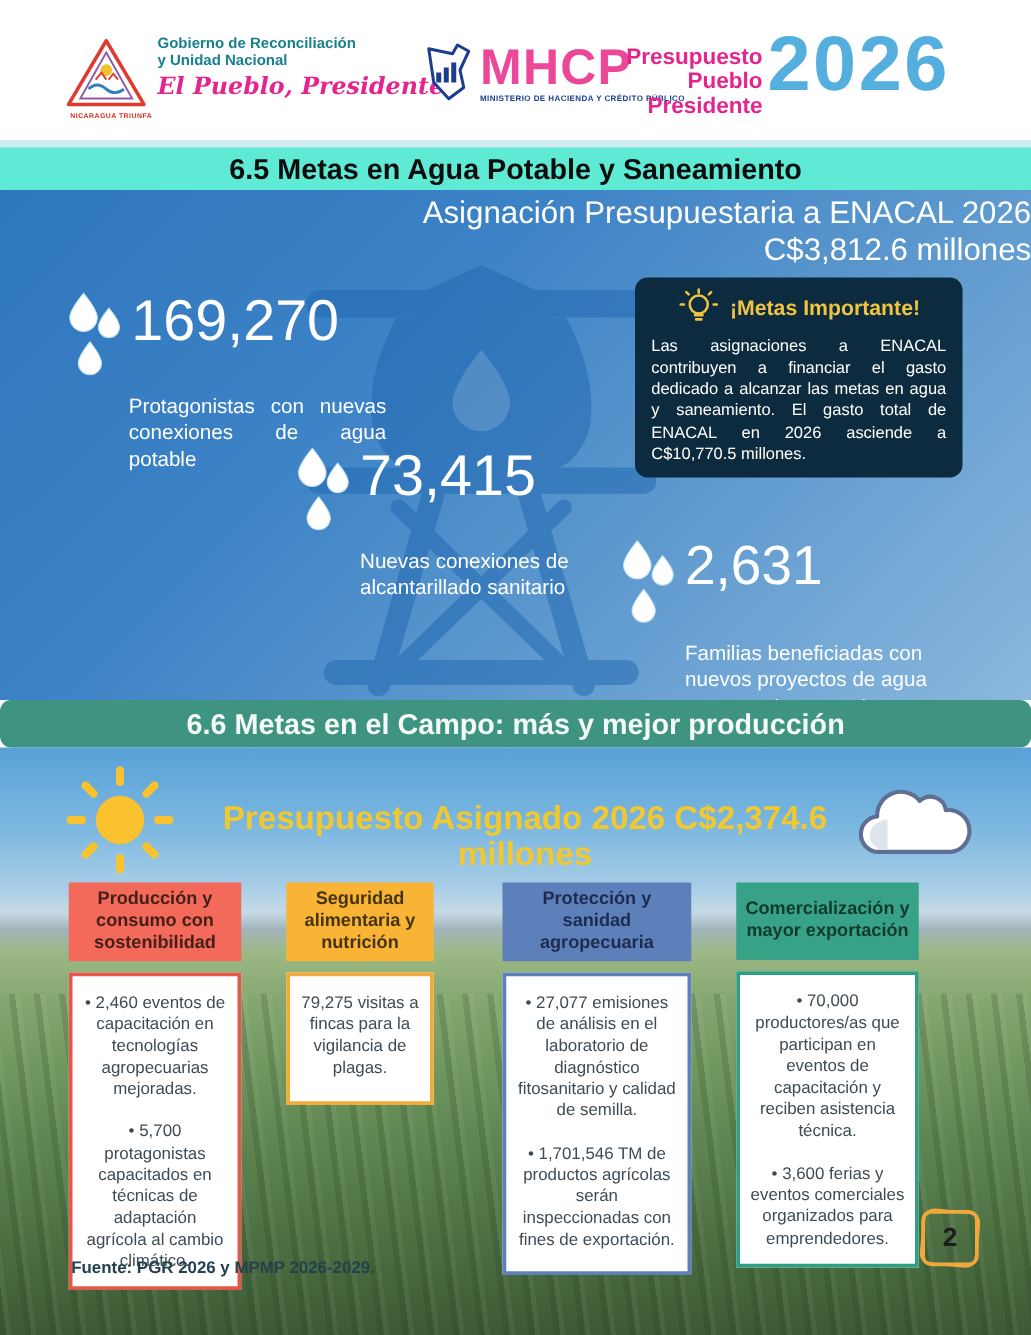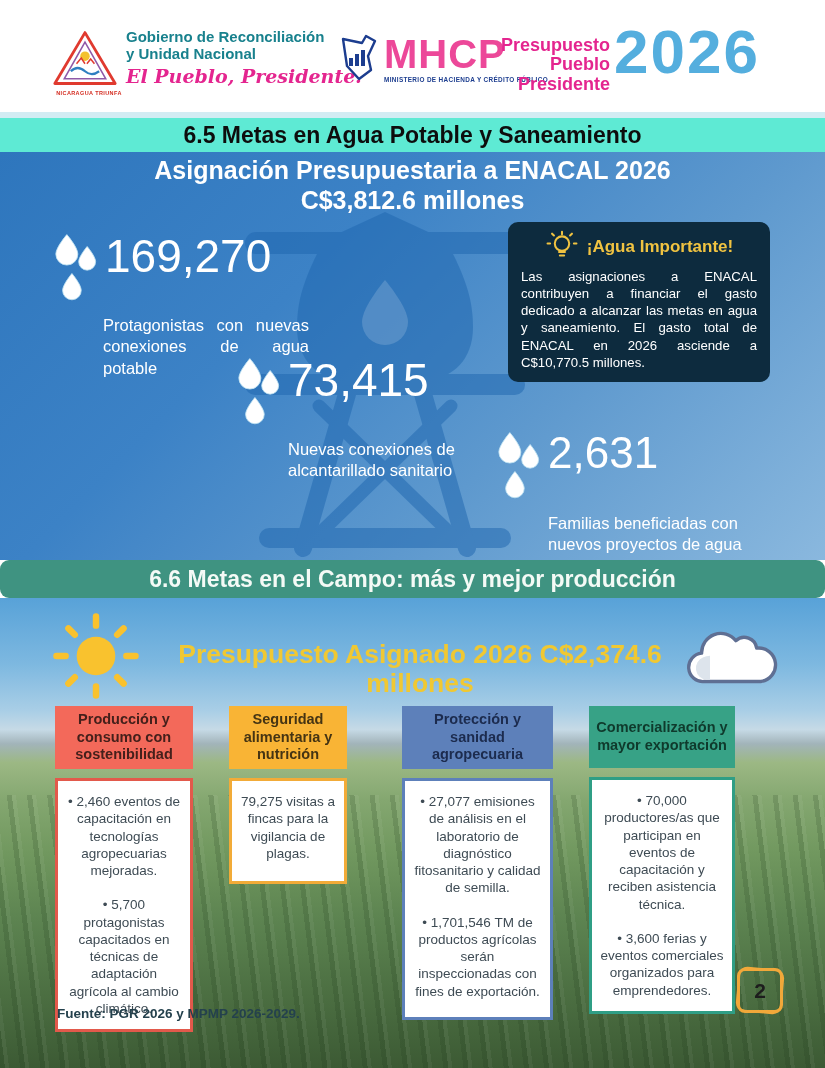--- a/index.html
+++ b/index.html
@@ -5,38 +5,38 @@
   * { margin:0; padding:0; box-sizing:border-box; }
   body { background:#666; font-family:"Liberation Sans", sans-serif; }
   .page { position:relative; width:825px; height:1068px; margin:0 auto; background:#fff; overflow:hidden; }
 
   
   .hdr { position:absolute; top:0; left:0; width:825px; height:112px; background:#fff; }
   .gov { position:absolute; left:52px; top:28px; display:flex; }
   .gov-emblem { width:66px; height:62px; }
   .gov-caption { position:absolute; left:2px; top:62px; width:70px; font-size:5.5px; color:#d42b1f; font-weight:bold; text-align:center; letter-spacing:.4px; }
   .gov-text { margin-left:8px; }
-  .gov-line { font-size:15px; font-weight:bold; color:#18818d; line-height:1.15; }
+  .gov-line { font-size:12px; font-weight:bold; color:#18818d; line-height:1.15; }
   .gov-slogan { margin-top:2px; font-family:"DejaVu Serif", serif; font-style:italic; font-weight:bold; font-size:19px; color:#e4258f; }
   .mhcp { position:absolute; left:338px; top:34px; display:flex; align-items:flex-start; }
   .mhcp-map { width:42px; height:48px; }
   .mhcp-txt { margin-left:4px; }
   .mhcp-acronym { font-size:40px; font-weight:bold; color:#ec4899; line-height:1; letter-spacing:1px; }
   .mhcp-sub { margin-top:2px; font-size:6.4px; font-weight:bold; color:#1c3d8f; letter-spacing:.35px; }
   .brand-lines { position:absolute; left:488px; top:36px; width:122px; text-align:right; font-size:18px; font-weight:bold; color:#e4258f; line-height:1.08; }
   .brand-year { position:absolute; left:614px; top:16px; font-size:62px; font-weight:bold; color:#54aede; letter-spacing:2px; }
 
   
   .band-teal { position:absolute; top:112px; left:0; width:825px; height:40px; background:#5eead4; border-top:6px solid #d2ecf3; display:flex; align-items:center; justify-content:center; }
   .band-teal h1 { font-size:23px; font-weight:bold; color:#0d0d0d; }
 
   
   .water { position:absolute; top:152px; left:0; width:825px; height:408px;
     background:linear-gradient(135deg,#2e76bd 0%,#3c82c6 35%,#5e99ce 65%,#8ab8de 100%); }
-  .water-heading { position:absolute; top:4px; left:0; width:100%; text-align:center; color:#fff; font-weight:bold; font-size:25px; line-height:1.18; }
+  .water-heading { position:absolute; top:4px; left:0; width:100%; text-align:right; color:#fff; font-weight:normal; font-size:25px; line-height:1.18; }
   .tower { position:absolute; left:245px; top:58px; width:280px; height:350px; }
   .stat { position:absolute; color:#fff; }
   .stat .row { display:flex; align-items:flex-start; }
   .drops { flex:0 0 auto; }
   .stat-value { font-size:46px; font-weight:400; line-height:1.05; margin-left:6px; }
   .stat-label { font-size:16.5px; line-height:1.3; margin-top:5px; }
   .stat1 { left:55px; top:80px; width:258px; }
   .stat1 .stat-label { margin-left:48px; width:206px; text-align:justify; }
   .stat2 { left:238px; top:204px; width:250px; }
   .stat2 .stat-label { margin-left:50px; }
@@ -164,21 +164,21 @@
       <div class="stat-label">Protagonistas con nuevas conexiones de agua potable</div>
     </div>
 
     <div class="callout">
       <div class="callout-head">
         <svg width="34" height="34" viewBox="0 0 40 40" fill="none" stroke="#f0c341" stroke-width="2.4" stroke-linecap="round">
           <circle cx="20" cy="16" r="8.5"></circle>
           <path d="M16.5 26 h7 M17.5 30 h5"></path>
           <path d="M20 2 v3 M34 16 h3 M3 16 h3 M29.5 6.5 l2.2 -2.2 M10.5 6.5 l-2.2 -2.2"></path>
         </svg>
-        <div class="callout-title">¡Agua Importante!</div>
+        <div class="callout-title">¡Metas Importante!</div>
       </div>
       <div class="callout-body">Las asignaciones a ENACAL contribuyen a financiar el gasto dedicado a alcanzar las metas en agua y saneamiento. El gasto total de ENACAL en 2026 asciende a C$10,770.5 millones.</div>
     </div>
 
     <div class="stat stat2">
       <div class="row">
         <svg class="drops" width="44" height="78" viewBox="0 0 52 90">
           <g fill="#fff" stroke="#bfe2f2" stroke-width="1">
             <path d="M14 2 c0 0 13 15 13 23 a13 13 0 1 1 -26 0 c0 -8 13 -23 13 -23 Z"></path>
             <path d="M38 16 c0 0 10 12 10 18 a10 10 0 1 1 -20 0 c0 -6 10 -18 10 -18 Z"></path>

